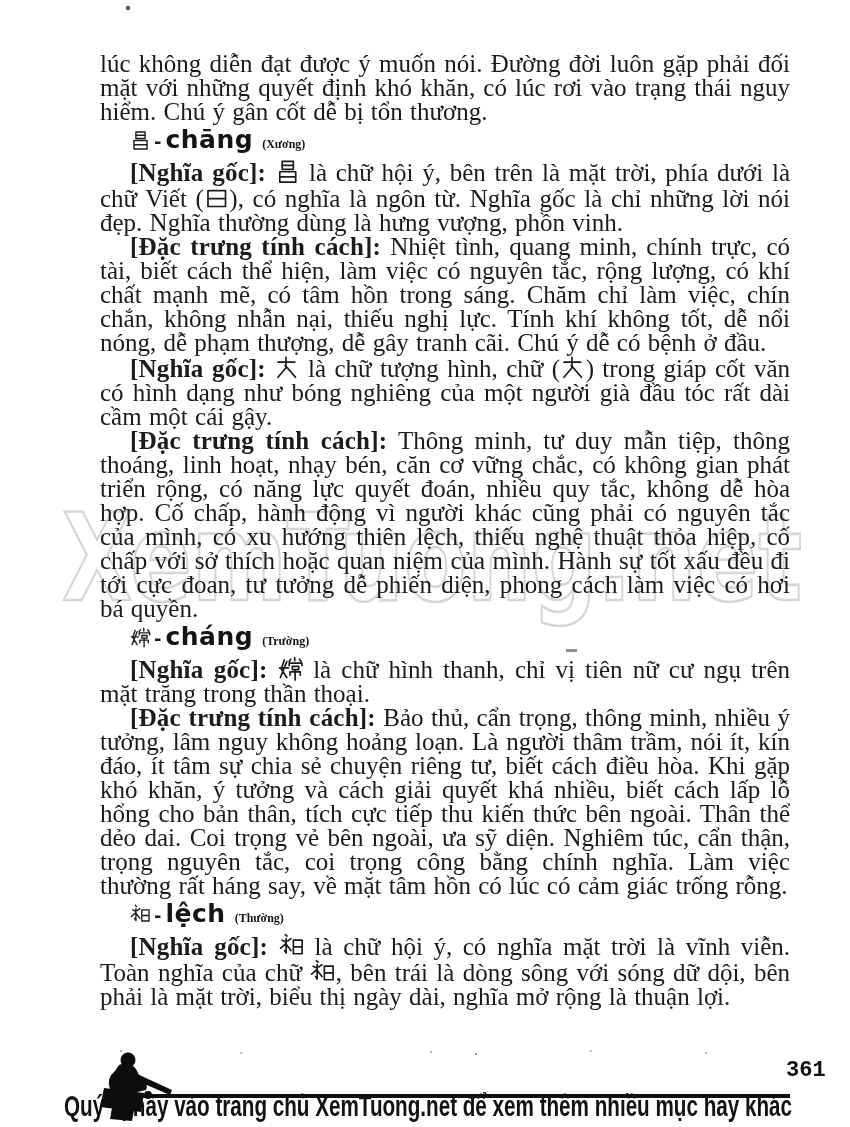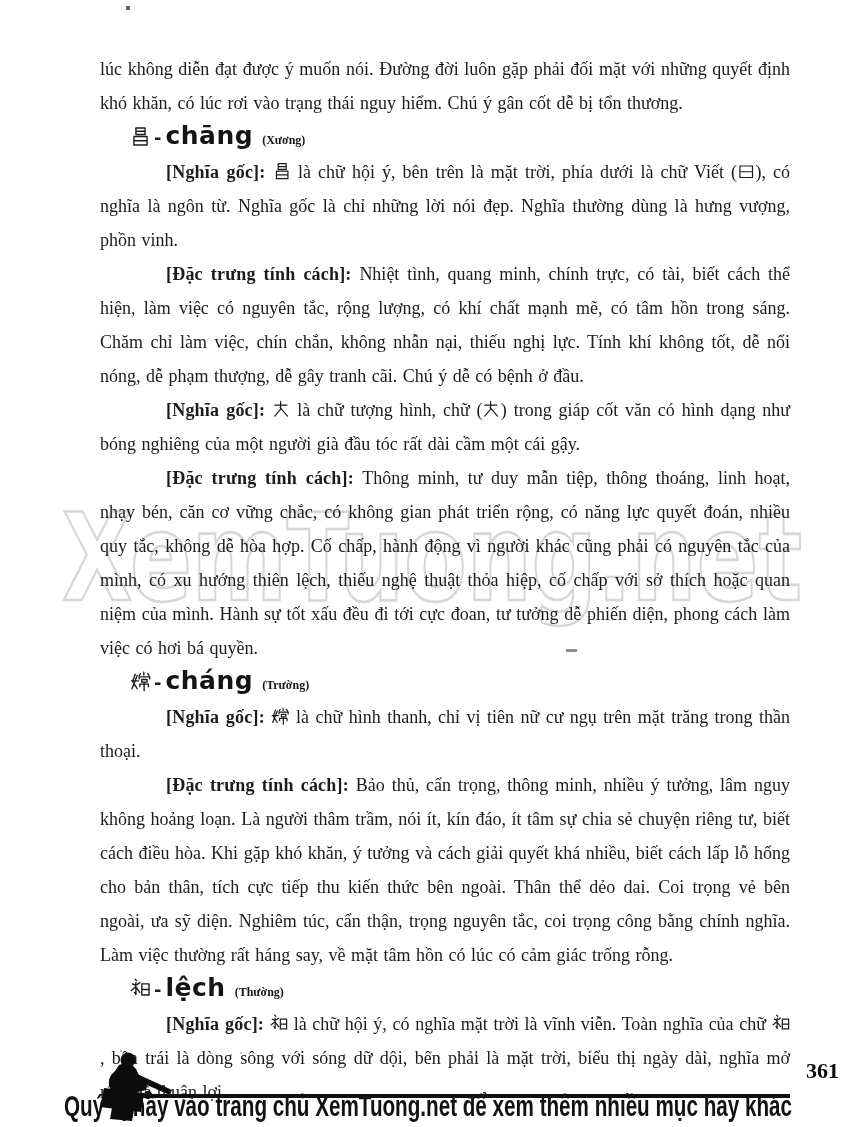--- a/index.html
+++ b/index.html
@@ -10,41 +10,41 @@
   }
   
   .watermark-svg{position:absolute;left:60px;top:486px;z-index:0;overflow:visible;}
   .watermark-svg text{
     font-family:"DejaVu Sans", sans-serif;font-weight:bold;
     fill:#ffffff;fill-opacity:0.25;stroke:#d6d6d6;stroke-width:2.6px;
   }
   
   .content{position:absolute;left:100px;top:52px;width:690px;z-index:1;}
   p.body{
-    margin:0;font-size:18px;line-height:34px;text-align:justify;
+    margin:0;font-size:25px;line-height:24px;text-align:justify;
     word-spacing:1px;
   }
   p.indent{text-indent:30px;}
-  .lead{font-weight:bold;letter-spacing:0.2px;margin-left:36px;}
+  .lead{font-weight:bold;letter-spacing:0.2px;}
   .heading{
     margin:2px 0 1px 30px;line-height:27px;white-space:nowrap;
   }
   .h-hanzi .hanzi{width:21px;height:21px;vertical-align:-3px;}
   .h-dash{font-weight:bold;font-family:"DejaVu Sans",sans-serif;font-size:18px;margin:0 4px 0 3px;}
   .h-pinyin{
     font-family:"DejaVu Sans", sans-serif;font-weight:bold;font-size:25px;
     letter-spacing:0.5px;color:#141414;
   }
   .h-viet{font-weight:bold;font-size:12px;margin-left:9px;color:#141414;}
   .hanzi{width:1.02em;height:1.02em;display:inline-block;vertical-align:-0.14em;color:#1b1b1b;}
   
   .footer-rule{position:absolute;left:138px;top:1094px;width:652px;height:4px;background:#101010;z-index:2;}
   .page-number{
-    position:absolute;left:806px;top:1058px;z-index:3;
-    font-family:Liberation Serif, serif;font-weight:bold;font-size:22px;color:#0d0d0d;
+    position:absolute;left:786px;top:1058px;z-index:3;
+    font-family:Liberation Mono, monospace;font-weight:bold;font-size:22px;color:#0d0d0d;
   }
   .footer-text-svg{position:absolute;left:62px;top:1088px;z-index:2;overflow:visible;}
   .footer-text-svg text{
     font-family:"Liberation Sans", sans-serif;font-weight:bold;fill:#121212;
   }
   .figure-svg{position:absolute;left:88px;top:1048px;z-index:4;}
   
   .noise-dot{position:absolute;left:126px;top:6px;width:4px;height:4px;background:#5a5a5a;border-radius:1px;z-index:1;}
   .noise-dash{position:absolute;left:566px;top:649px;width:11px;height:3px;background:#8d8d8d;z-index:1;}
   .noise-specks{position:absolute;left:120px;top:1050px;width:2px;height:2px;background:#b5b5b5;z-index:1;

